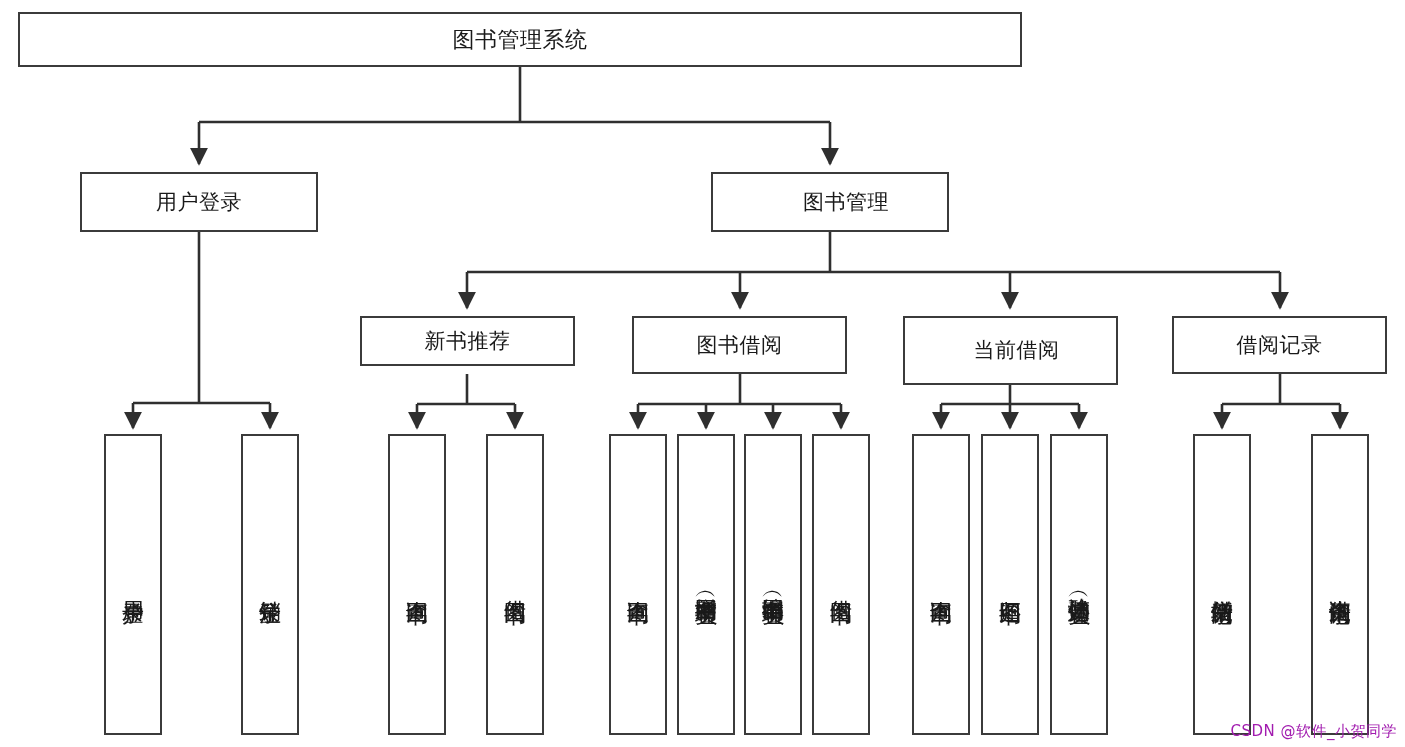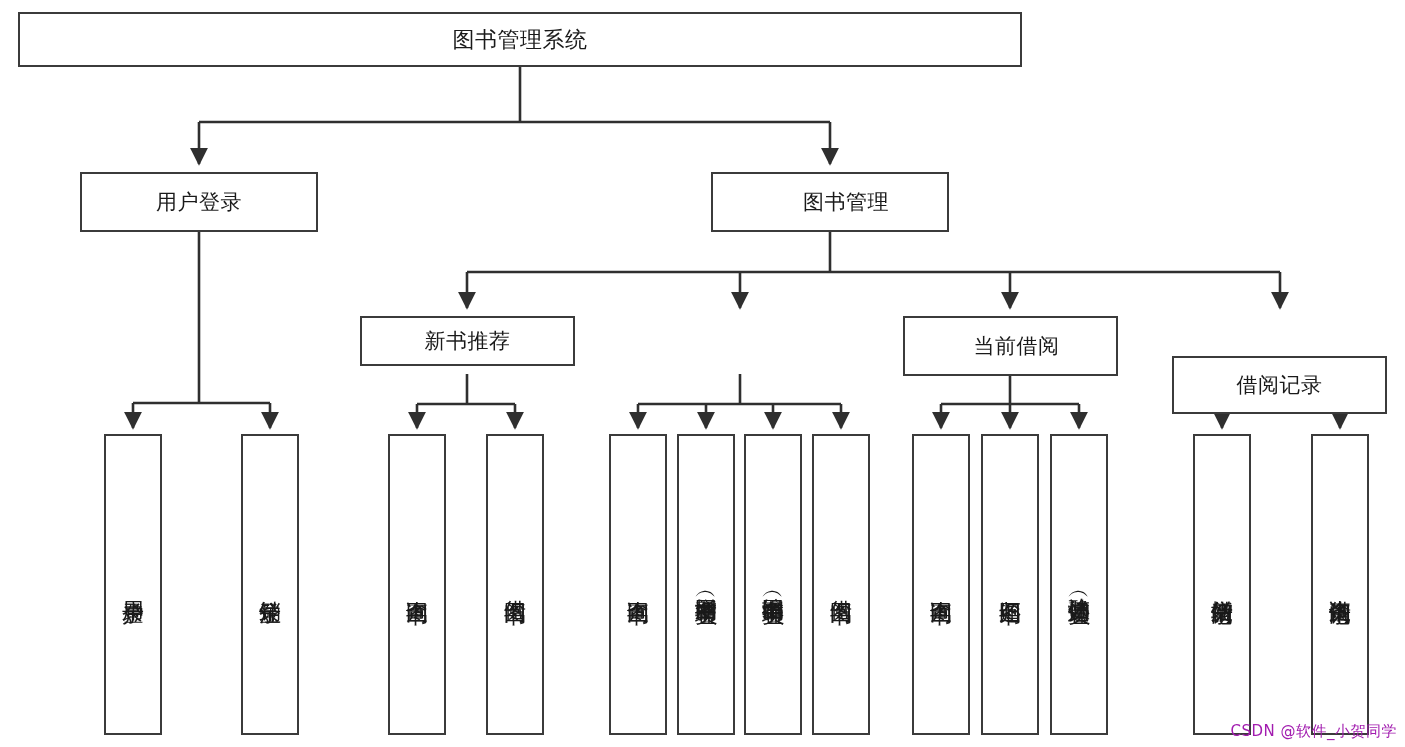--- a/index.html
+++ b/index.html
@@ -136,24 +136,27 @@
   <div class="node horiz" style="left:80px; top:172px; width:238px; height:60px;">
     <span class="label">用户登录</span>
   </div>
   <div class="node horiz" style="left:711px; top:172px; width:238px; height:60px;padding-left:32px;">
     <span class="label">图书管理</span>
   </div>
 
   <div class="node horiz" style="left:360px; top:316px; width:215px; height:50px;">
     <span class="label">新书推荐</span>
   </div>
-  <div class="node horiz" style="left:903px; top:316px; width:215px; height:60px;padding-left:12px;">
+  <div class="node horiz" style="left:632px; top:316px; width:215px; height:58px;">
+    <span class="label">图书借阅</span>
+  </div>
+  <div class="node horiz" style="left:903px; top:316px; width:215px; height:69px;padding-left:12px;">
     <span class="label">当前借阅</span>
   </div>
-  <div class="node horiz" style="left:1172px; top:316px; width:215px; height:58px;margin-top:40px;">
+  <div class="node horiz" style="left:1172px; top:316px; width:215px; height:58px;">
     <span class="label">借阅记录</span>
   </div>
 
   <div class="node vert" style="left:104px; top:434px; width:58px; height:301px;">
     <span class="label">用户登录</span>
   </div>
   <div class="node vert" style="left:241px; top:434px; width:58px; height:301px;">
     <span class="label">注销登录</span>
   </div>
 

